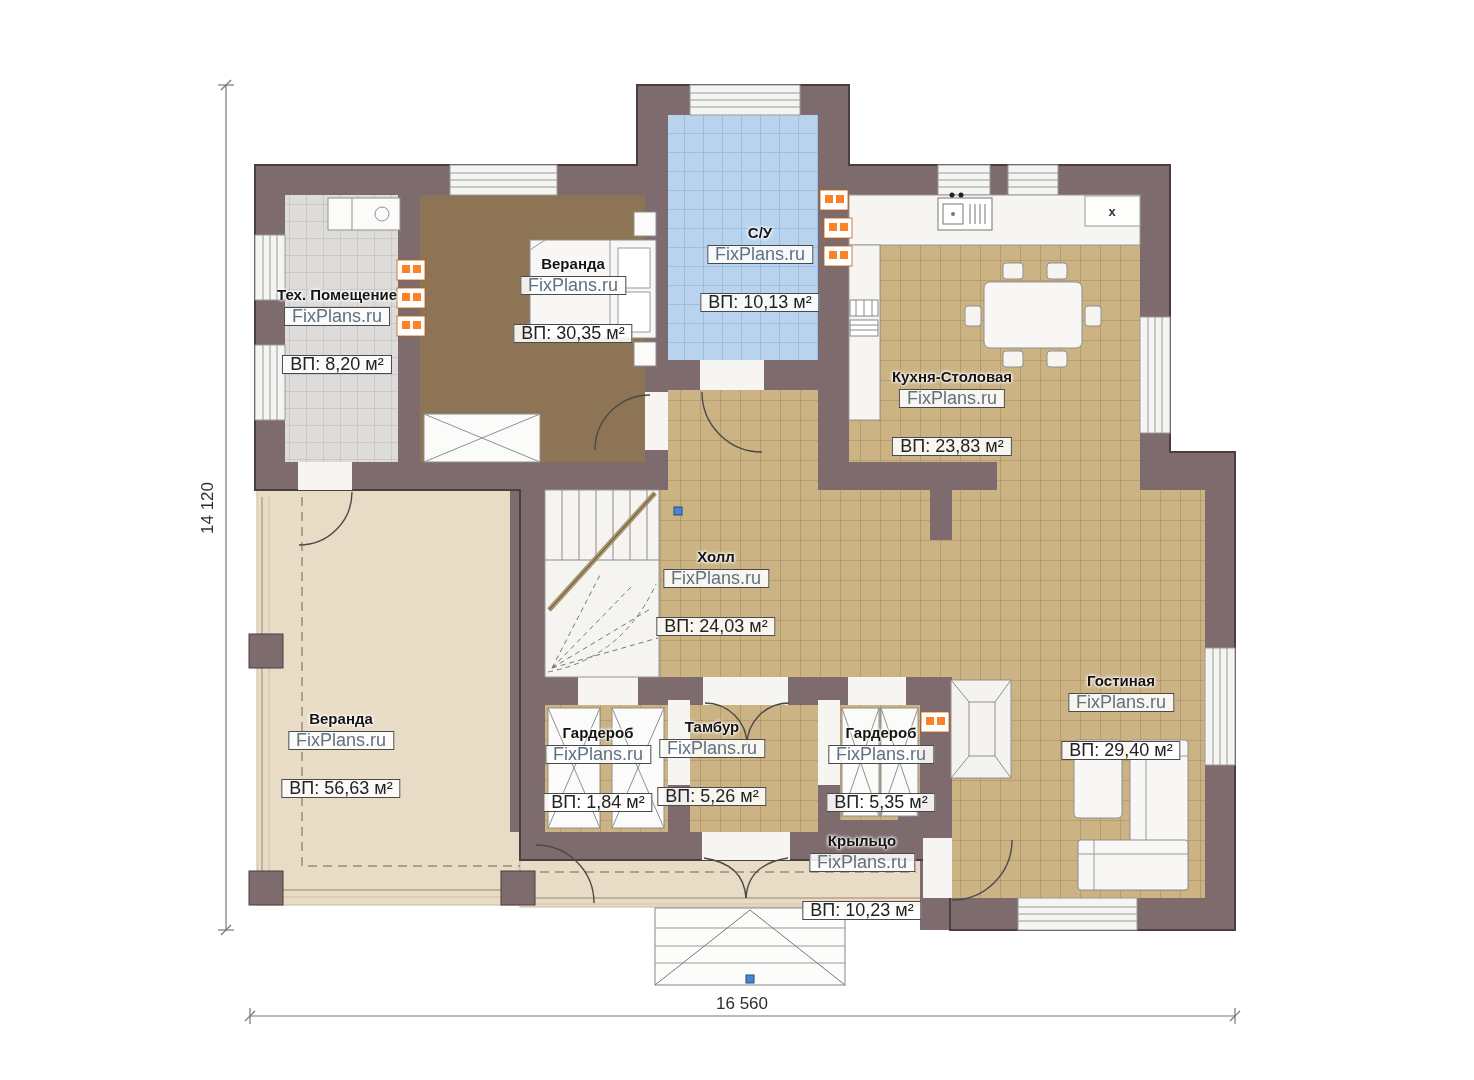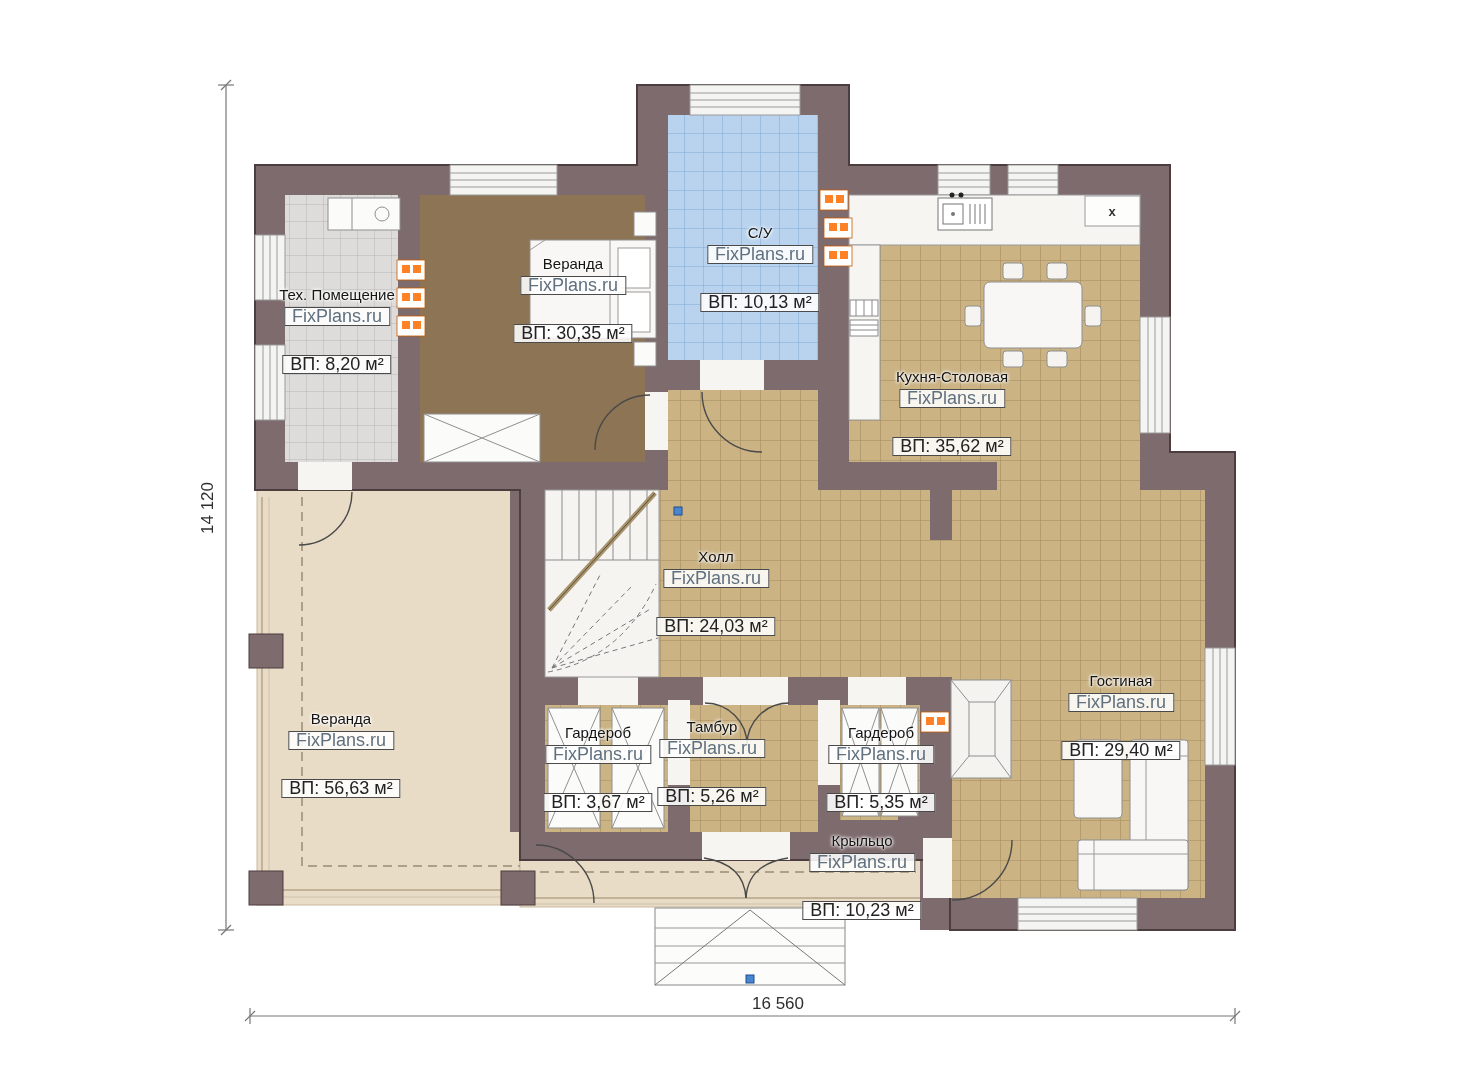--- a/index.html
+++ b/index.html
@@ -1,28 +1,28 @@
 <!DOCTYPE html>
 <html><head>
 <meta charset="utf-8">
 <style>
   html,body{margin:0;padding:0;background:#ffffff;}
   .canvas{position:relative;width:1474px;height:1080px;background:#fff;overflow:hidden;
           font-family:"Liberation Sans", sans-serif;}
   .plan-svg{position:absolute;left:0;top:0;}
   .room-label{position:absolute;transform:translateX(-50%);text-align:center;z-index:6;pointer-events:none;}
-  .room-name{font-weight:normal;font-size:15px;color:#141414;line-height:18px;white-space:nowrap;
+  .room-name{font-weight:bold;font-size:15px;color:#141414;line-height:18px;white-space:nowrap;
              text-shadow:0 0 3px #fff,0 0 3px #fff,0 0 4px #fff;margin-bottom:3px;}
   .room-line{line-height:0;}
   .room-box{display:inline-block;background:rgba(255,255,255,0.88);border:1px solid #4a4a4a;
             font-size:18px;line-height:17px;padding:0 7px;margin-bottom:3px;white-space:nowrap;}
   .room-wm{color:#60707e;}
   .room-area{color:#222;margin-top:26px;}
   .dim-label{position:absolute;font-size:17px;color:#2e2e2e;z-index:6;white-space:nowrap;}
-  .dim-h{transform:translateX(-50%);margin-left:36px;}
+  .dim-h{transform:translateX(-50%);}
   .dim-v{transform:translate(-50%,-50%) rotate(-90deg);}
   .stove-x{position:absolute;transform:translate(-50%,-50%);font-size:13px;font-weight:bold;color:#333;z-index:5;}
 </style>
 </head>
 <body>
 
 <div class="canvas">
 
 <svg class="plan-svg" width="1474" height="1080" viewBox="0 0 1474 1080">
   <defs>
@@ -370,39 +370,39 @@
 
   <div class="room-label" style="left:760px;top:224px">
     <div class="room-name">С/У</div>
     <div class="room-line"><span class="room-box room-wm">FixPlans.ru</span></div>
     <div class="room-line"><span class="room-box room-area">ВП: 10,13 м²</span></div>
   </div>
 
   <div class="room-label" style="left:952px;top:368px">
     <div class="room-name">Кухня-Столовая</div>
     <div class="room-line"><span class="room-box room-wm">FixPlans.ru</span></div>
-    <div class="room-line"><span class="room-box room-area">ВП: 35,62 м²</span></div>
+    <div class="room-line"><span class="room-box room-area">ВП: 23,83 м²</span></div>
   </div>
 
   <div class="room-label" style="left:716px;top:548px">
     <div class="room-name">Холл</div>
     <div class="room-line"><span class="room-box room-wm">FixPlans.ru</span></div>
     <div class="room-line"><span class="room-box room-area">ВП: 24,03 м²</span></div>
   </div>
 
   <div class="room-label" style="left:341px;top:710px">
     <div class="room-name">Веранда</div>
     <div class="room-line"><span class="room-box room-wm">FixPlans.ru</span></div>
     <div class="room-line"><span class="room-box room-area">ВП: 56,63 м²</span></div>
   </div>
 
   <div class="room-label" style="left:598px;top:724px">
     <div class="room-name">Гардероб</div>
     <div class="room-line"><span class="room-box room-wm">FixPlans.ru</span></div>
-    <div class="room-line"><span class="room-box room-area">ВП: 3,67 м²</span></div>
+    <div class="room-line"><span class="room-box room-area">ВП: 1,84 м²</span></div>
   </div>
 
   <div class="room-label" style="left:712px;top:718px">
     <div class="room-name">Тамбур</div>
     <div class="room-line"><span class="room-box room-wm">FixPlans.ru</span></div>
     <div class="room-line"><span class="room-box room-area">ВП: 5,26 м²</span></div>
   </div>
 
   <div class="room-label" style="left:881px;top:724px">
     <div class="room-name">Гардероб</div>

